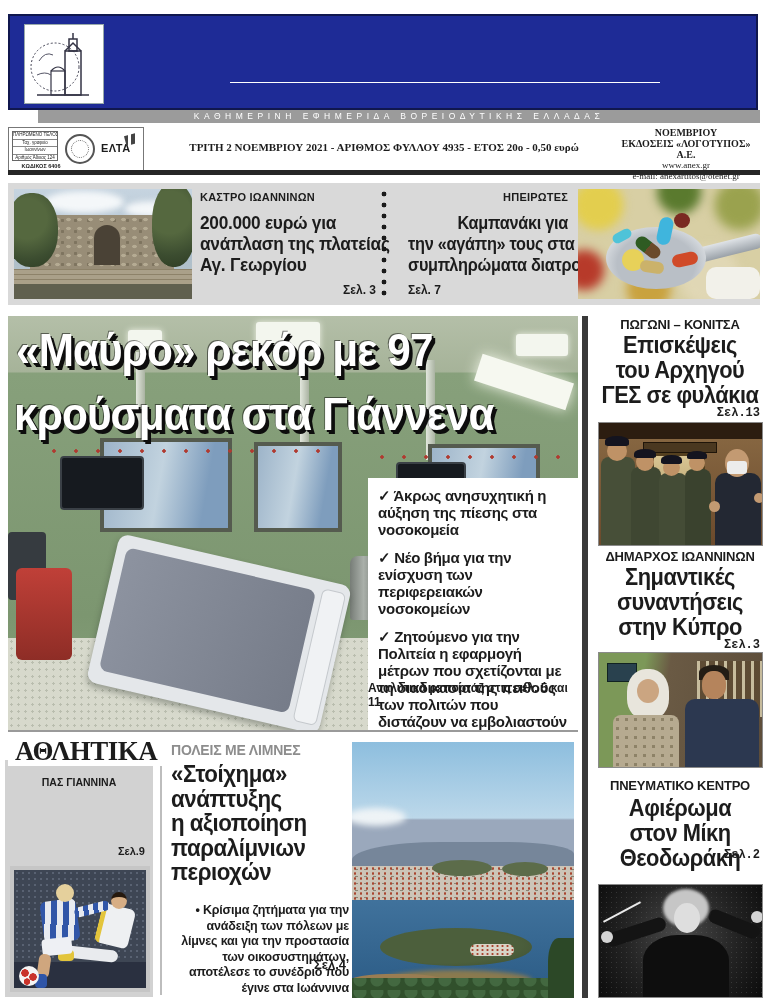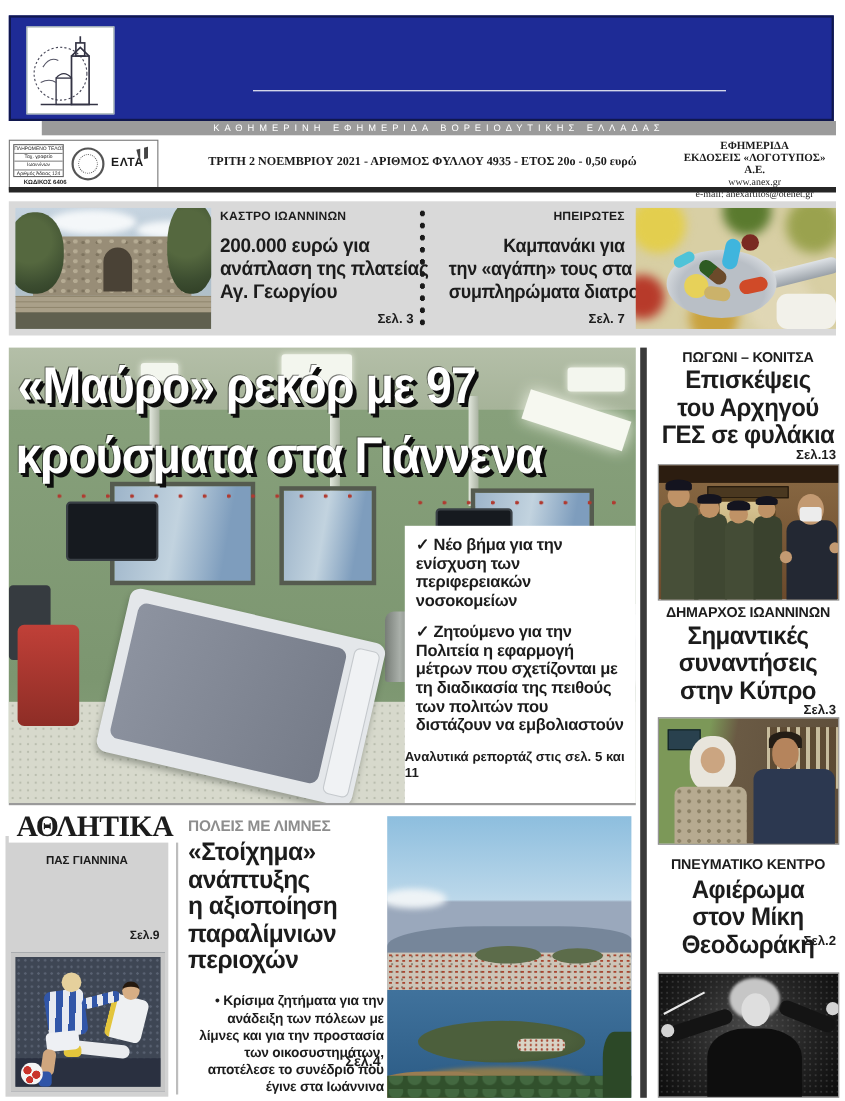--- a/index.html
+++ b/index.html
@@ -41,21 +41,21 @@
   .kicker{font-weight:bold;font-size:11px;letter-spacing:.2px;}
   .teaser-headline{font-weight:bold;font-size:18px;line-height:21px;letter-spacing:-.3px;white-space:nowrap;}
   .pageref{font-weight:bold;font-size:12px;}
   #teaser-left-text{position:absolute;left:192px;top:8px;width:178px;}
   #teaser-left-text .teaser-headline{margin-top:10px;transform:scaleX(.96);transform-origin:left;}
   #teaser-left-page{position:absolute;right:384px;bottom:8px;}
   #dot-divider{position:absolute;left:372px;top:6px;width:8px;height:110px;
      background-image:radial-gradient(circle at 4px 5px,#1a1a1a 2.4px,transparent 2.6px);background-size:8px 11px;}
   #teaser-right-text{position:absolute;left:388px;top:8px;width:172px;text-align:right;}
   #teaser-right-text .teaser-headline{margin-top:10px;font-size:17.5px;transform:scaleX(.93);transform-origin:right;}
-  #teaser-right-page{position:absolute;left:388px;width:172px;text-align:right;bottom:8px;}
+  #teaser-right-page{position:absolute;left:400px;width:172px;bottom:8px;}
 
   
   #castle-photo{left:6px;top:6px;width:178px;height:110px;background:linear-gradient(#c6d4e0,#aebfcc 60%,#b7c3c2);overflow:hidden;}
   .cloud{position:absolute;background:#f4f7f9;border-radius:50%;filter:blur(3px);}
   #castle-photo .wall{position:absolute;left:16px;top:26px;width:144px;height:54px;
      background:#988d77;background-image:radial-gradient(#b5ab93 2px,transparent 2.5px),radial-gradient(#7e745f 1.5px,transparent 2px);background-size:11px 9px,13px 11px;}
   #castle-photo .arch{position:absolute;left:80px;top:36px;width:26px;height:40px;background:#4a4236;border-radius:13px 13px 0 0;}
   #castle-photo .tree{position:absolute;background:radial-gradient(circle at 40% 35%,#55683f 0 35%,#3c4d30 70%,#2e3c24);border-radius:46%;}
   #castle-photo .lowwall{position:absolute;left:0;top:80px;width:178px;height:16px;background:#aaa089;
      background-image:linear-gradient(#8d8269 1px,transparent 1px);background-size:100% 5px;}
@@ -100,21 +100,21 @@
   #lead-info-box{left:368px;top:478px;width:210px;height:252px;background:#fff;z-index:6;box-sizing:border-box;padding:9px 10px 6px 10px;}
   .lead-bullet{font-weight:bold;font-size:15px;line-height:17px;letter-spacing:-.3px;margin-bottom:11px;}
   #lead-footnote{position:absolute;right:10px;bottom:21px;font-weight:bold;font-size:12px;}
 
   
   #main-vrule{left:582px;top:316px;width:6px;height:682px;background:#3a3a3a;}
 
   
   .rc-kicker{position:absolute;left:596px;width:168px;text-align:center;font-weight:bold;font-size:13px;letter-spacing:-.2px;white-space:nowrap;}
   .rc-headline{position:absolute;left:596px;width:168px;text-align:center;font-weight:bold;font-size:23px;line-height:25px;letter-spacing:-.5px;transform:scaleX(.95);}
-  .rc-page{position:absolute;left:596px;width:164px;text-align:right;font-weight:bold;font-size:12px;}
+  .rc-page{position:absolute;left:596px;width:164px;text-align:right;font-weight:bold;font-size:12px;font-family:Liberation Mono, monospace;}
   .rc-photo{position:absolute;left:598px;width:165px;overflow:hidden;border:1px solid #8a8a8a;box-sizing:border-box;}
 
   
   #army-photo{top:422px;height:124px;background:linear-gradient(#8a6a44,#6b4a2c);}
   #army-photo .lintel{position:absolute;left:0;top:0;width:165px;height:16px;background:#2c1d10;}
   #army-photo .sign{position:absolute;left:44px;top:19px;width:72px;height:9px;background:#4a3820;border:1px solid #1f1509;}
   #army-photo .door{position:absolute;left:52px;top:30px;width:48px;height:54px;background:linear-gradient(#d9c694,#b19a66);border:3px solid #55401f;}
   .soldier{position:absolute;border-radius:8px 8px 0 0;}
   .head{position:absolute;border-radius:50%;background:#bf9266;}
   .beret{position:absolute;border-radius:50% 50% 20% 20%;background:#14141f;}
@@ -226,21 +226,21 @@
       <div>Ιωαννίνων</div>
       <div>Αριθμός Άδειας 124</div>
     </div>
     <div id="stamp-code">ΚΩΔΙΚΟΣ 6406</div>
     <div id="stamp-seal"></div>
     <div id="elta">ΕΛΤΑ</div>
     <div id="elta-wing"></div>
   </div>
   <div id="issue-line" class="abs">ΤΡΙΤΗ 2 ΝΟΕΜΒΡΙΟΥ 2021  -  ΑΡΙΘΜΟΣ ΦΥΛΛΟΥ 4935 - ΕΤΟΣ 20ο - 0,50 ευρώ</div>
   <div id="ownership" class="abs">
-    <div class="b">ΕΦΗΜΕΡΙΔΑ</div>
+    <div class="b">ΝΟΕΜΒΡΙΟΥ</div>
     <div class="b">ΕΚΔΟΣΕΙΣ «ΛΟΓΟΤΥΠΟΣ» Α.Ε.</div>
     <div class="s">www.anex.gr</div>
     <div class="s">e-mail: anexartitos@otenet.gr</div>
   </div>
   <div id="header-rule" class="abs"></div>
 
   <div id="teaser-strip" class="abs">
     <div id="castle-photo" class="abs">
       <div class="cloud" style="left:30px;top:2px;width:80px;height:22px;"></div>
       <div class="cloud" style="left:110px;top:12px;width:60px;height:16px;"></div>
@@ -315,20 +315,21 @@
     <div class="bed" style="left:382px;top:222px;width:190px;height:118px;transform:rotate(7deg);">
       <div class="blanket"></div>
       <div class="footboard"></div>
     </div>
   </div>
 
   <div class="headline-lead" style="left:16px;top:322px;">«Μαύρο» ρεκόρ με 97</div>
   <div class="headline-lead" style="left:14px;top:386px;">κρούσματα στα Γιάννενα</div>
 
   <div id="lead-info-box" class="abs">
+    <div class="lead-bullet">✓ Άκρως ανησυχητική η αύξηση της πίεσης στα νοσοκομεία</div>
     <div class="lead-bullet">✓ Νέο βήμα για την ενίσχυση των περιφερειακών νοσοκομείων</div>
     <div class="lead-bullet">✓ Ζητούμενο για την Πολιτεία η εφαρμογή μέτρων που σχετίζονται με τη διαδικασία της πειθούς των πολιτών που διστάζουν να εμβολιαστούν</div>
     <div id="lead-footnote">Αναλυτικά ρεπορτάζ στις σελ. 5 και 11</div>
   </div>
 
   <div id="main-vrule" class="abs"></div>
 
   <div class="rc-kicker" style="top:317px;">ΠΩΓΩΝΙ – ΚΟΝΙΤΣΑ</div>
   <div class="rc-headline" style="top:333px;">
     <div>Επισκέψεις</div>

